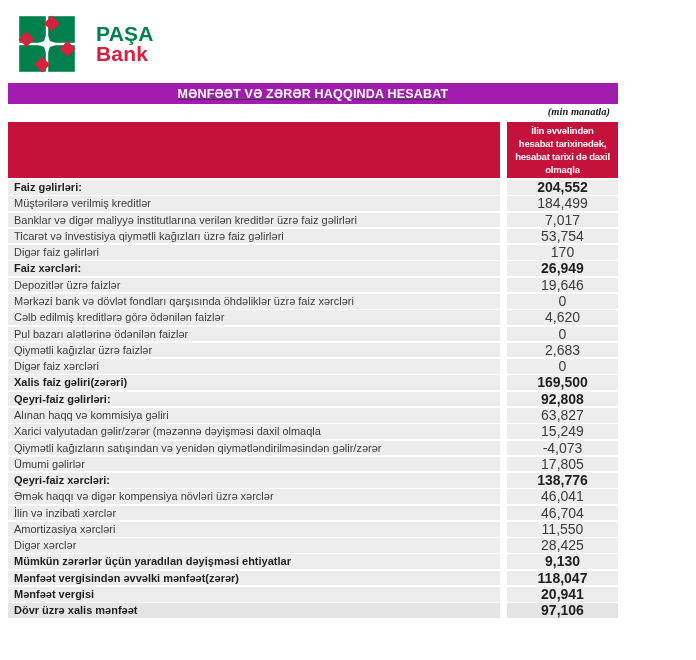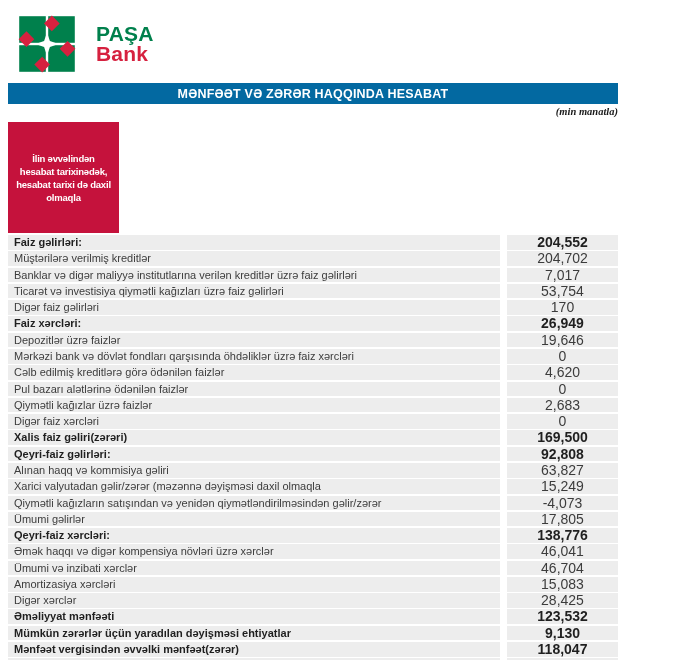--- a/index.html
+++ b/index.html
@@ -13,35 +13,35 @@
 
   
   .logo-row{display:flex;align-items:center;padding:14px 0 0 18px;height:60px;}
   .logo-icon{width:58px;height:58px;flex:0 0 58px;}
   .logo-text{margin-left:20px;font-weight:bold;font-size:21px;line-height:20px;letter-spacing:.2px;}
   .logo-text .g{color:#00804C;display:block;}
   .logo-text .r{color:#D6213F;display:block;}
 
   
   .title-bar{
-    margin:9px 8px 0 8px;height:21px;background:#0369a1;
-    display:flex;align-items:center;justify-content:center;
+    margin:9px 8px 0 8px;height:21px;background:#a21caf;
+    display:flex;align-items:center;justify-content:center;text-decoration:underline;
   }
   .title-bar span{color:#ffffff;font-weight:bold;font-size:12.5px;letter-spacing:.2px;}
 
   
   .units{
-    margin:2px 8px 0 8px;height:14px;text-align:right;
+    margin:2px 16px 0 8px;height:14px;text-align:right;
     font-family:"Liberation Serif","DejaVu Serif",serif;
     font-style:italic;font-weight:bold;font-size:10.5px;color:#1a1a1a;
   }
 
   
   .table{margin:2px 8px 0 8px;}
-  .thead{display:flex;column-gap:7px;flex-direction:column;}
+  .thead{display:flex;column-gap:7px;}
   .th-label{flex:1;background:#C5123C;height:56px;}
   .th-value{
     width:111px;flex:0 0 111px;background:#C5123C;height:56px;
     display:flex;align-items:center;justify-content:center;
     color:#ffffff;font-weight:bold;font-size:9.5px;line-height:13px;
     letter-spacing:-.2px;text-align:center;white-space:pre;overflow:visible;
   }
   .rows{display:flex;flex-direction:column;row-gap:1.7px;margin-top:2px;}
   .row{display:flex;column-gap:7px;height:14.6px;}
   .cell-label{
@@ -96,21 +96,21 @@
 hesabat tarixi də daxil
 olmaqla</div>
     </div>
     <div class="rows" id="rows">
         <div class="row bold">
     <div class="cell-label">Faiz gəlirləri:</div>
     <div class="cell-value">204,552</div>
   </div>
         <div class="row">
     <div class="cell-label">Müştərilərə verilmiş kreditlər</div>
-    <div class="cell-value">204,702</div>
+    <div class="cell-value">184,499</div>
   </div>
         <div class="row">
     <div class="cell-label">Banklar və digər maliyyə institutlarına verilən kreditlər üzrə faiz gəlirləri</div>
     <div class="cell-value">7,017</div>
   </div>
         <div class="row">
     <div class="cell-label">Ticarət və investisiya qiymətli kağızları üzrə faiz gəlirləri</div>
     <div class="cell-value">53,754</div>
   </div>
         <div class="row">
@@ -171,34 +171,30 @@
   </div>
         <div class="row bold">
     <div class="cell-label">Qeyri-faiz xərcləri:</div>
     <div class="cell-value">138,776</div>
   </div>
         <div class="row">
     <div class="cell-label">Əmək haqqı və digər kompensiya növləri üzrə xərclər</div>
     <div class="cell-value">46,041</div>
   </div>
         <div class="row">
-    <div class="cell-label">Ümumi və inzibati xərclər</div>
+    <div class="cell-label">İlin və inzibati xərclər</div>
     <div class="cell-value">46,704</div>
   </div>
         <div class="row">
     <div class="cell-label">Amortizasiya xərcləri</div>
-    <div class="cell-value">15,083</div>
+    <div class="cell-value">11,550</div>
   </div>
         <div class="row">
     <div class="cell-label">Digər xərclər</div>
     <div class="cell-value">28,425</div>
-  </div>
-        <div class="row bold">
-    <div class="cell-label">Əməliyyat mənfəəti</div>
-    <div class="cell-value">123,532</div>
   </div>
         <div class="row bold">
     <div class="cell-label">Mümkün zərərlər üçün yaradılan dəyişməsi ehtiyatlar</div>
     <div class="cell-value">9,130</div>
   </div>
         <div class="row bold">
     <div class="cell-label">Mənfəət vergisindən əvvəlki mənfəət(zərər)</div>
     <div class="cell-value">118,047</div>
   </div>
         <div class="row bold">

